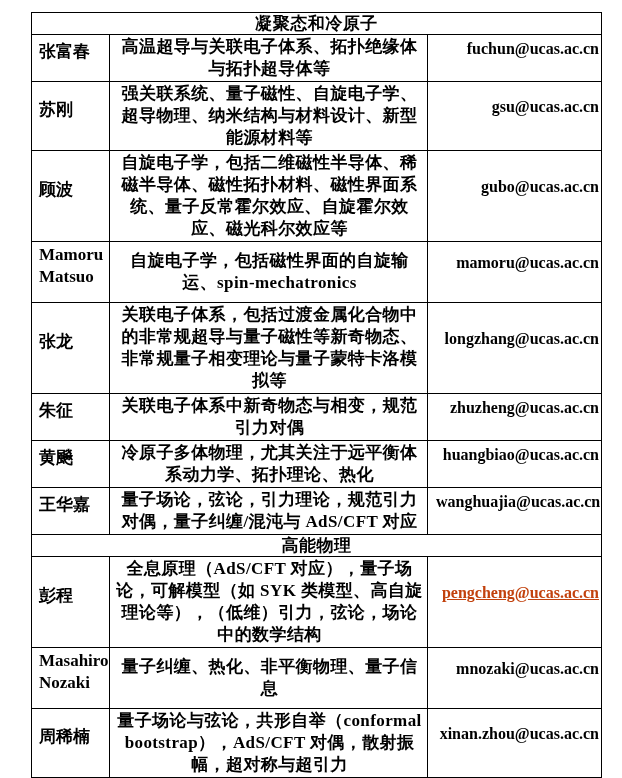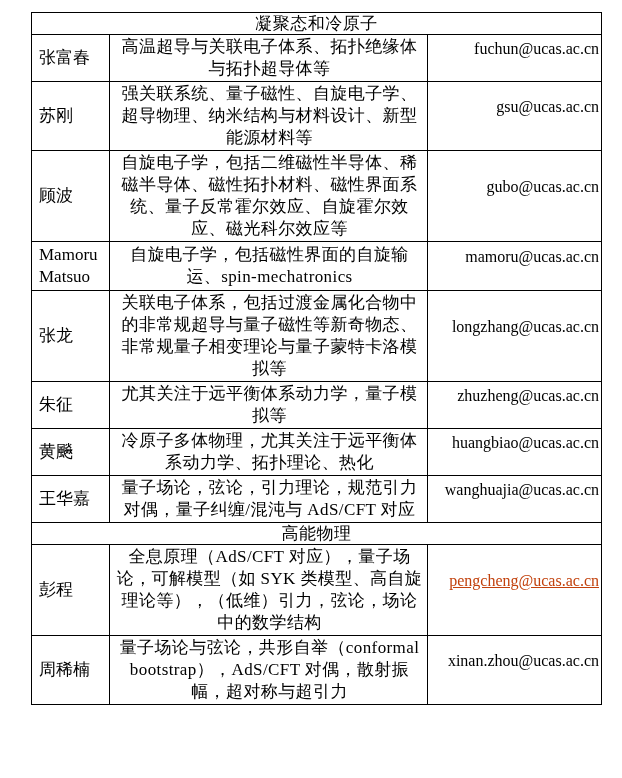--- a/index.html
+++ b/index.html
@@ -28,35 +28,35 @@
     border-collapse: collapse;
     table-layout: fixed;
     width: 100%;
   }
   table.faculty col.c-name  { width: 78px; }
   table.faculty col.c-res   { width: 318px; }
   table.faculty col.c-email { width: 174px; }
   table.faculty th, table.faculty td {
     border: 1px solid #000000;
     vertical-align: middle;
-    font-weight: normal;
+    font-weight: bold;
     overflow: hidden;
   }
   th.section-header {
     font-weight: bold;
     font-size: 17px;
     line-height: 19px;
     text-align: center;
     padding: 1px 2px;
     letter-spacing: 0.5px;
   }
   td.name-cell {
     font-size: 17px;
     line-height: 22px;
-    padding: 2px 2px 2px 7px;
+    padding: 2px 2px 14px 7px;
     text-align: left;
   }
   td.research-cell {
     font-size: 17px;
     line-height: 22px;
     letter-spacing: 0.4px;
     padding: 1px 4px 1px 6px;
     text-align: center;
     word-break: break-word;
   }
@@ -109,21 +109,21 @@
         <td class="research-cell">自旋电子学，包括磁性界面的自旋输运、spin-mechatronics</td>
         <td class="email-cell">mamoru@ucas.ac.cn</td>
       </tr>
       <tr>
         <td class="name-cell">张龙</td>
         <td class="research-cell">关联电子体系，包括过渡金属化合物中的非常规超导与量子磁性等新奇物态、非常规量子相变理论与量子蒙特卡洛模拟等</td>
         <td class="email-cell">longzhang@ucas.ac.cn</td>
       </tr>
       <tr>
         <td class="name-cell">朱征</td>
-        <td class="research-cell">尤其关注于远平衡体系动力学，量子模拟等</td>
+        <td class="research-cell">关联电子体系中新奇物态与相变，规范引力对偶</td>
         <td class="email-cell">zhuzheng@ucas.ac.cn</td>
       </tr>
       <tr>
         <td class="name-cell">黄飈</td>
         <td class="research-cell">冷原子多体物理，尤其关注于远平衡体系动力学、拓扑理论、热化</td>
         <td class="email-cell">huangbiao@ucas.ac.cn</td>
       </tr>
 
       <tr>
         <td class="name-cell">王华嘉</td>
@@ -135,20 +135,25 @@
         <th colspan="3" class="section-header">高能物理</th>
       </tr>
       <tr>
         <td class="name-cell">彭程</td>
         <td class="research-cell">全息原理（AdS/CFT 对应），量子场论，可解模型（如 SYK 类模型、高自旋理论等），（低维）引力，弦论，场论中的数学结构</td>
         <td class="email-cell">
           <span class="email-link">pengcheng@ucas.ac.cn</span>
         </td>
       </tr>
       <tr>
+        <td class="name-cell">Masahiro Nozaki</td>
+        <td class="research-cell">量子纠缠、热化、非平衡物理、量子信息</td>
+        <td class="email-cell">mnozaki@ucas.ac.cn</td>
+      </tr>
+      <tr>
         <td class="name-cell">周稀楠</td>
         <td class="research-cell">量子场论与弦论，共形自举（conformal bootstrap），AdS/CFT 对偶，散射振幅，超对称与超引力</td>
         <td class="email-cell">xinan.zhou@ucas.ac.cn</td>
       </tr>
     </tbody>
       </table>
   </div>
 </div>
 
 </body></html>

